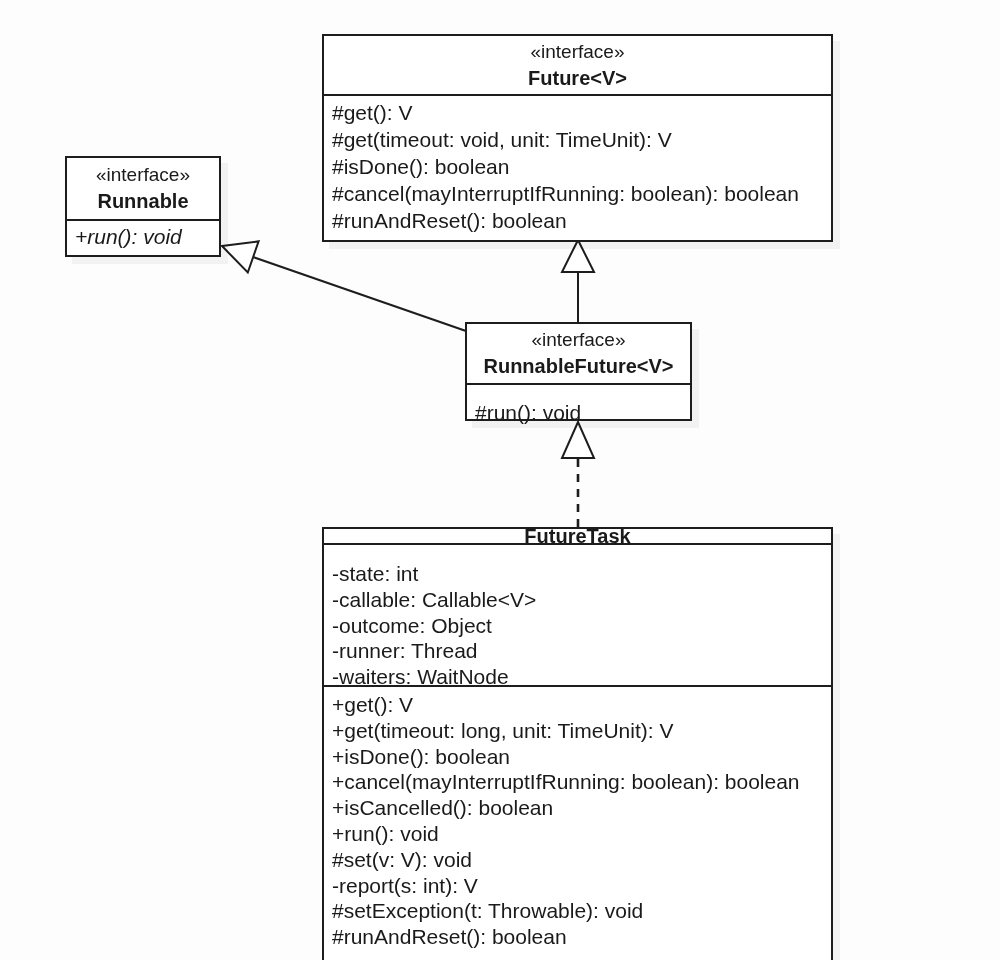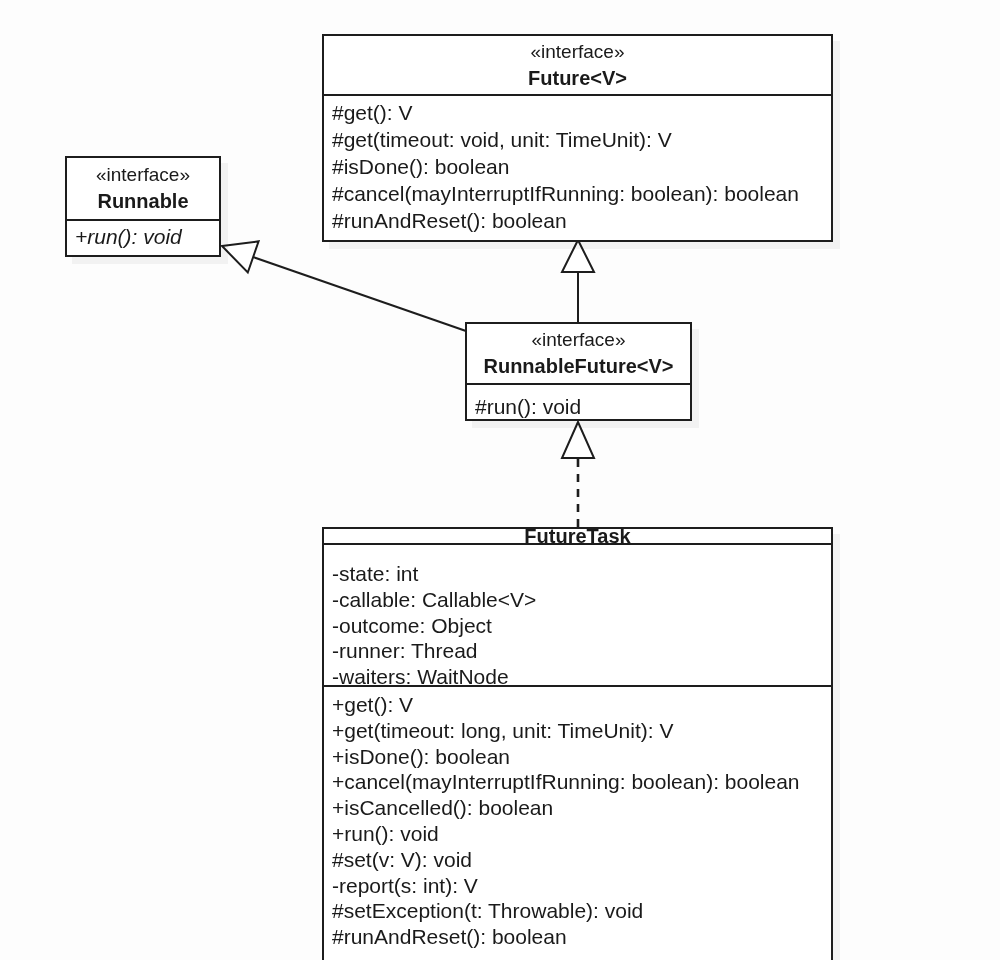--- a/index.html
+++ b/index.html
@@ -70,21 +70,21 @@
     align-items: center;
   }
   
   #box-future        { left: 322px; top: 34px;  width: 511px; height: 208px; }
   #box-future .title-compartment { height: 60px; }
   #box-runnable      { left: 65px;  top: 156px; width: 156px; height: 101px; }
   #box-runnable .title-compartment { height: 63px; }
   #box-runnable .members { padding-top: 2px; }
   #box-runnable-future { left: 465px; top: 322px; width: 227px; height: 99px; }
   #box-runnable-future .title-compartment { height: 61px; }
-  #box-runnable-future .members { padding-top: 8px; }
+  #box-runnable-future .members { padding-top: 14px; }
   #box-future-task   { left: 322px; top: 527px; width: 511px; height: 460px; }
   #box-future-task .title-compartment { height: 16px; }
   #box-future-task .attributes {
     height: 142px;
     border-bottom: 2px solid #1d1d1d;
     padding-top: 16px;
   }
   #box-future-task .methods { padding-top: 5px; }
   #box-future-task .member { line-height: 25.8px; }
 </style>

